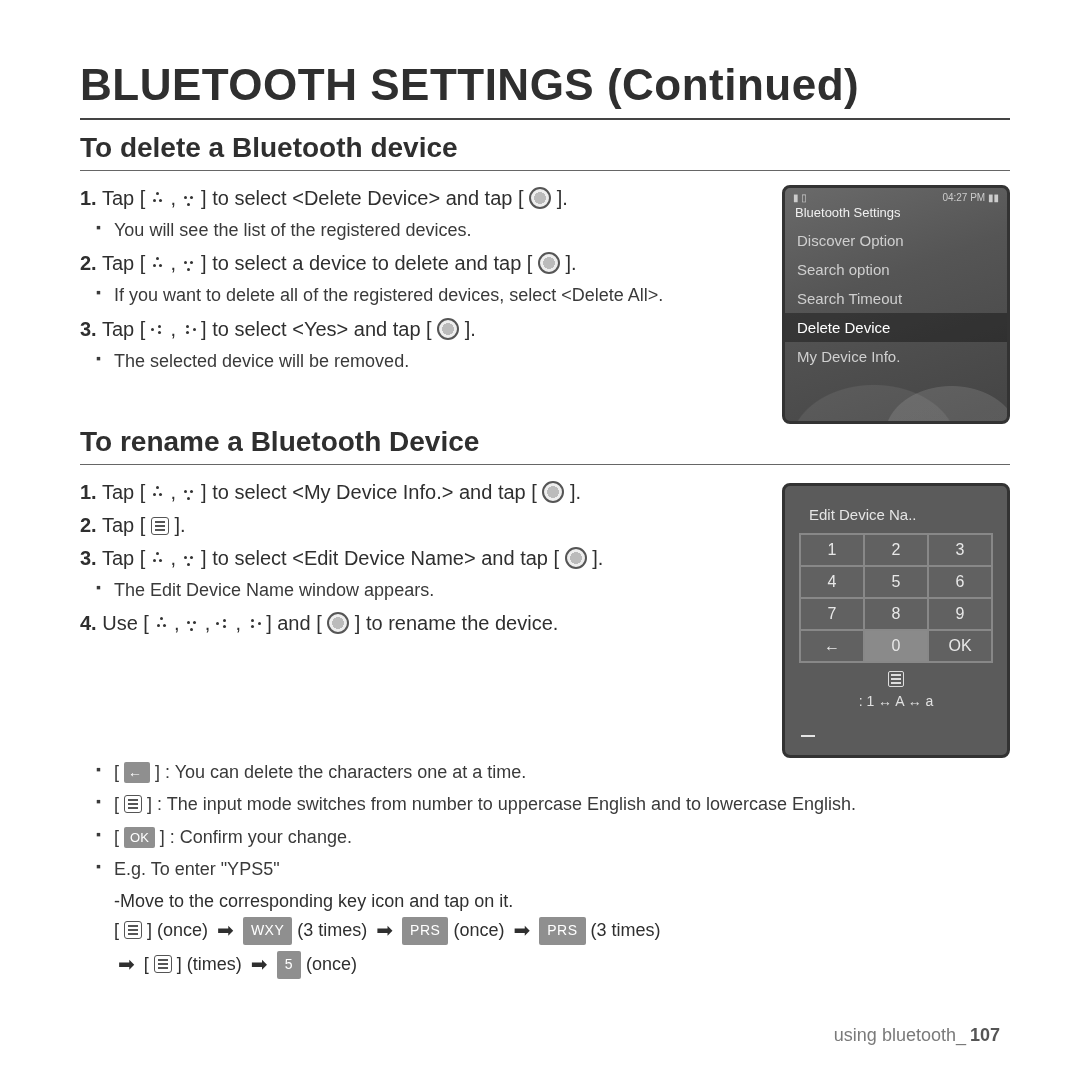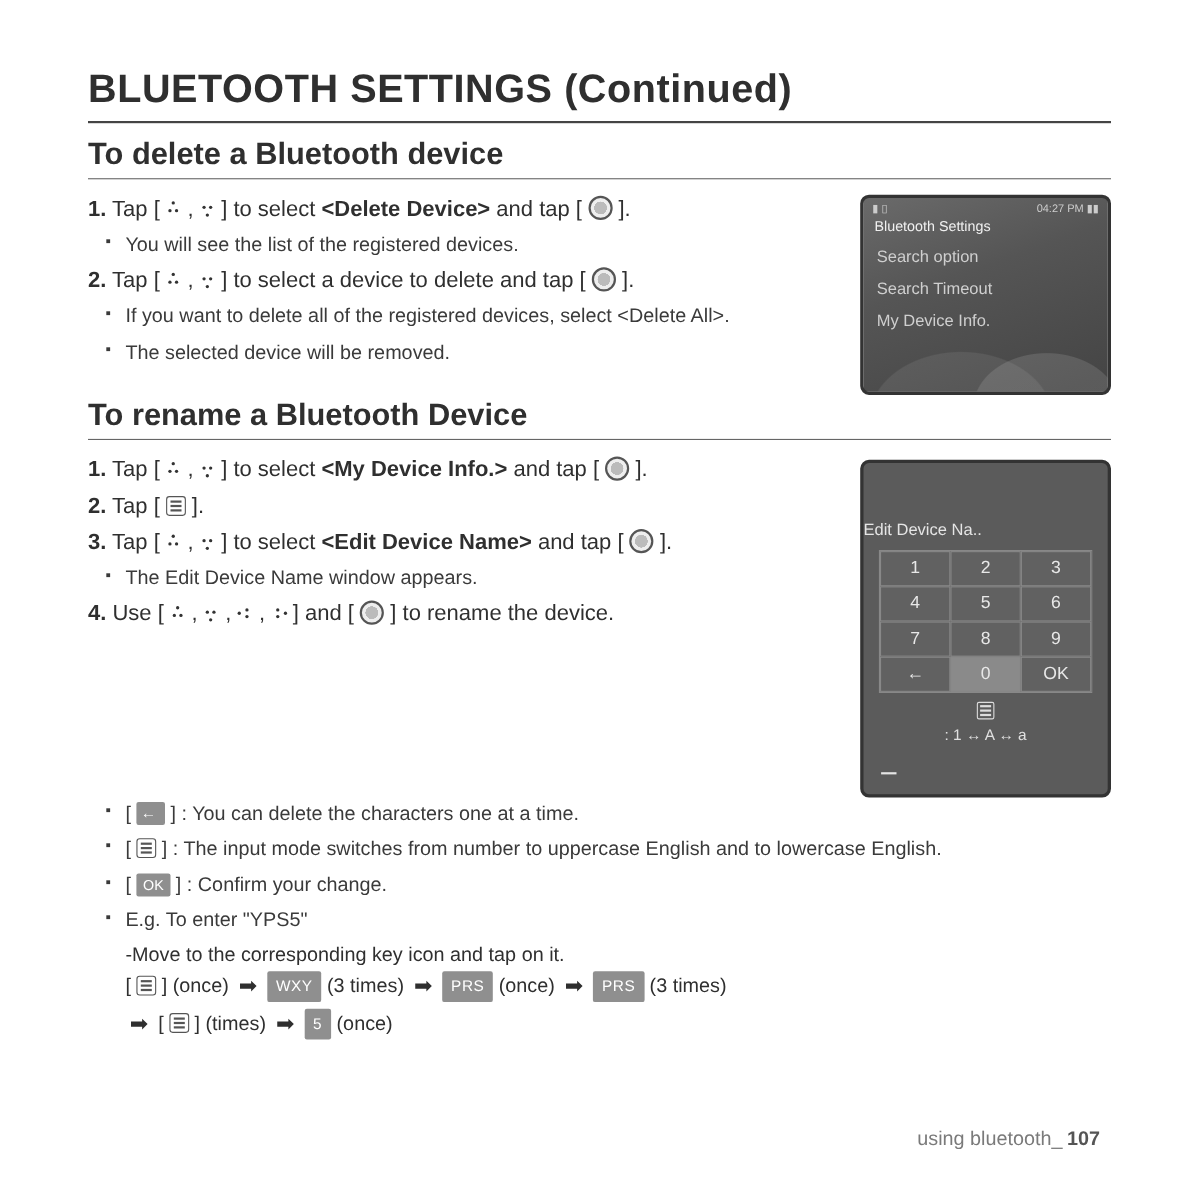--- a/index.html
+++ b/index.html
@@ -12,21 +12,21 @@
     color: #2f2f2f;
   }
   .page {
     box-sizing: border-box;
     width: 1080px;
     height: 1080px;
     padding: 60px 70px 40px 80px;
     position: relative;
   }
   .h1 {
-    font-size: 36px;
+    font-size: 44px;
     font-weight: bold;
     letter-spacing: 0.5px;
     margin-bottom: 8px;
   }
   .rule {
     border: none;
     border-top: 2px solid #444;
     margin: 0 0 12px 0;
   }
   .h2 {
@@ -44,21 +44,21 @@
     align-items: flex-start;
     gap: 20px;
   }
   .textcol { flex: 1; }
   .step {
     font-size: 20px;
     line-height: 1.35;
     margin-bottom: 6px;
   }
   .step .num { font-weight: bold; }
-  .step .bold { font-weight: bold; }
+  .step .bold { font-weight: normal; }
   .bullet {
     font-size: 18px;
     line-height: 1.35;
     margin: 2px 0 8px 34px;
     position: relative;
     color: #3a3a3a;
   }
   .bullet::before {
     content: "▪";
     position: absolute;
@@ -191,24 +191,23 @@
   .device2 {
     width: 222px;
     border: 3px solid #333;
     border-radius: 8px;
     background: #5b5b5b;
     color: #ddd;
     overflow: hidden;
     margin-top: 4px;
   }
   .device2 .title2 {
-    padding: 20px 12px 10px 0;
+    padding: 20px 12px 10px 24px;
     font-size: 15px;
     color: #e5e5e5;
-    margin-top: 32px;
   }
   .keypad {
     margin: 0 14px;
     border: 1px solid #888;
   }
   .keypad .krow { display: flex; }
   .keypad .kcell {
     flex: 1;
     border: 1px solid #888;
     text-align: center;
@@ -293,31 +292,45 @@
         <span>Tap [</span>
         <span class="inline-icon dots-up"></span>
         <span>, </span>
         <span class="inline-icon dots-down"></span>
         <span>] to select a device to delete and tap [</span>
         <span class="circle-btn"></span>
         <span>].</span>
       </div>
       <div class="bullet">If you want to delete all of the registered devices, select &lt;Delete All&gt;.</div>
 
+      <div class="step">
+        <span class="num">3.</span>
+        <span>Tap [</span>
+        <span class="inline-icon dots-left"></span>
+        <span>, </span>
+        <span class="inline-icon dots-right"></span>
+        <span>] to select </span>
+        <span class="bold">&lt;Yes&gt;</span>
+        <span> and tap [</span>
+        <span class="circle-btn"></span>
+        <span>].</span>
+      </div>
       <div class="bullet">The selected device will be removed.</div>
     </div>
 
     <div class="device">
       <div class="statusbar">
         <span>▮ ▯</span>
         <span><span>04:27 PM</span> ▮▮</span>
       </div>
       <div class="title">Bluetooth Settings</div>
+      <div class="row">Discover Option</div>
       <div class="row">Search option</div>
       <div class="row">Search Timeout</div>
+      <div class="row active">Delete Device</div>
       <div class="row">My Device Info.</div>
       <div class="swoosh"></div>
     </div>
   </div>
 
   <div class="h2">To rename a Bluetooth Device</div>
   <hr class="subrule">
 
   <div class="cols">
     <div class="textcol">

